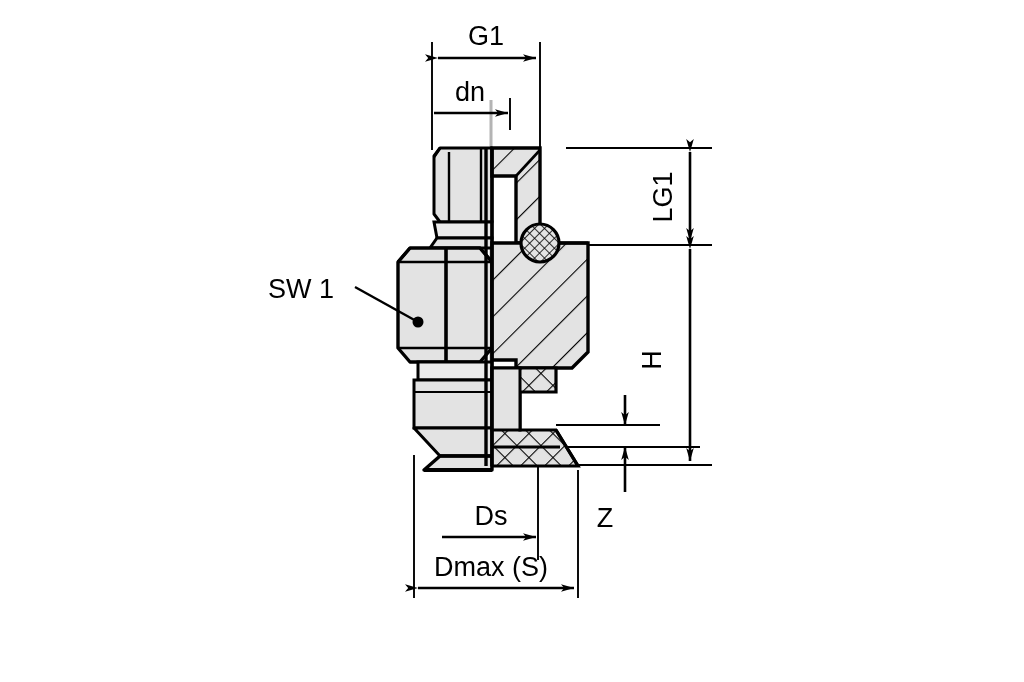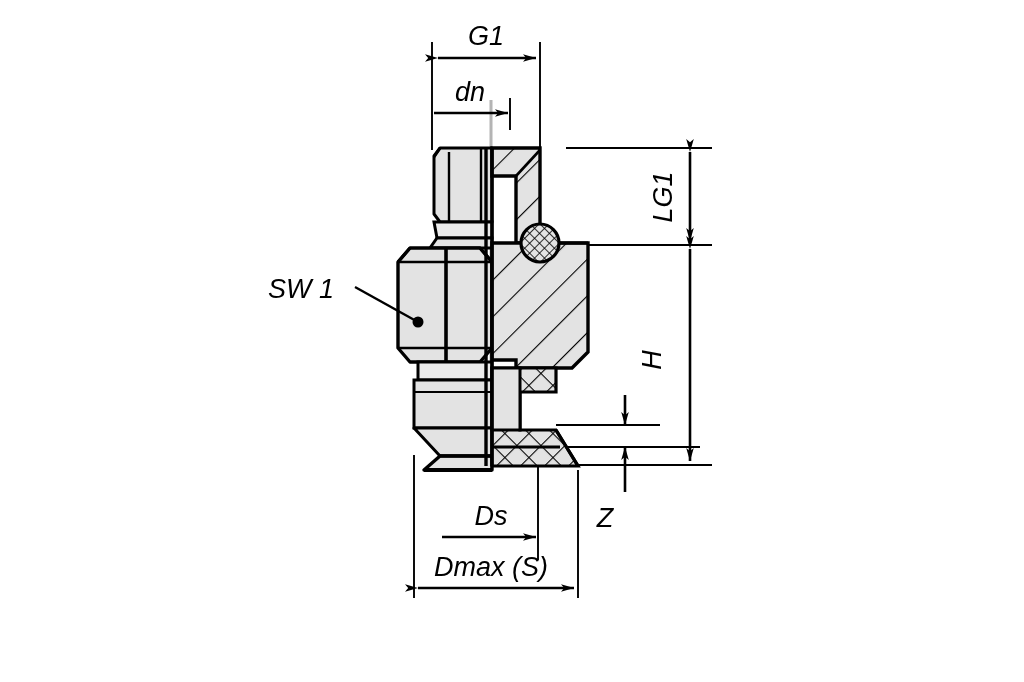--- a/index.html
+++ b/index.html
@@ -12,21 +12,20 @@
     width: 1024px;
     height: 682px;
     overflow: hidden;
     font-family: "Liberation Sans", sans-serif;
   }
   #drawing-root {
     position: relative;
     width: 1024px;
     height: 494px;
     background: #ffffff;
-    font-style: italic;
   }
   svg#technical-drawing {
     display: block;
     width: 1024px;
     height: 682px;
   }
   .dim-text {
     font-family: "Liberation Sans", sans-serif;
     font-size: 27px;
     fill: #000000;

